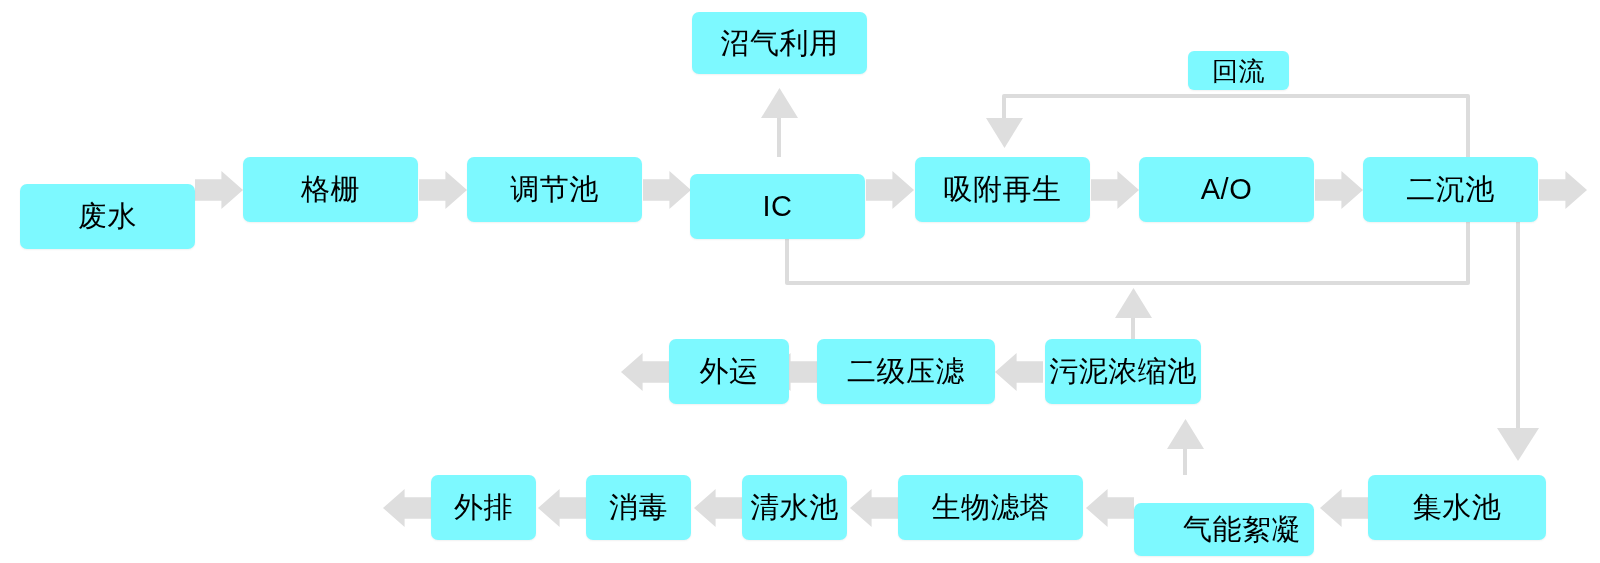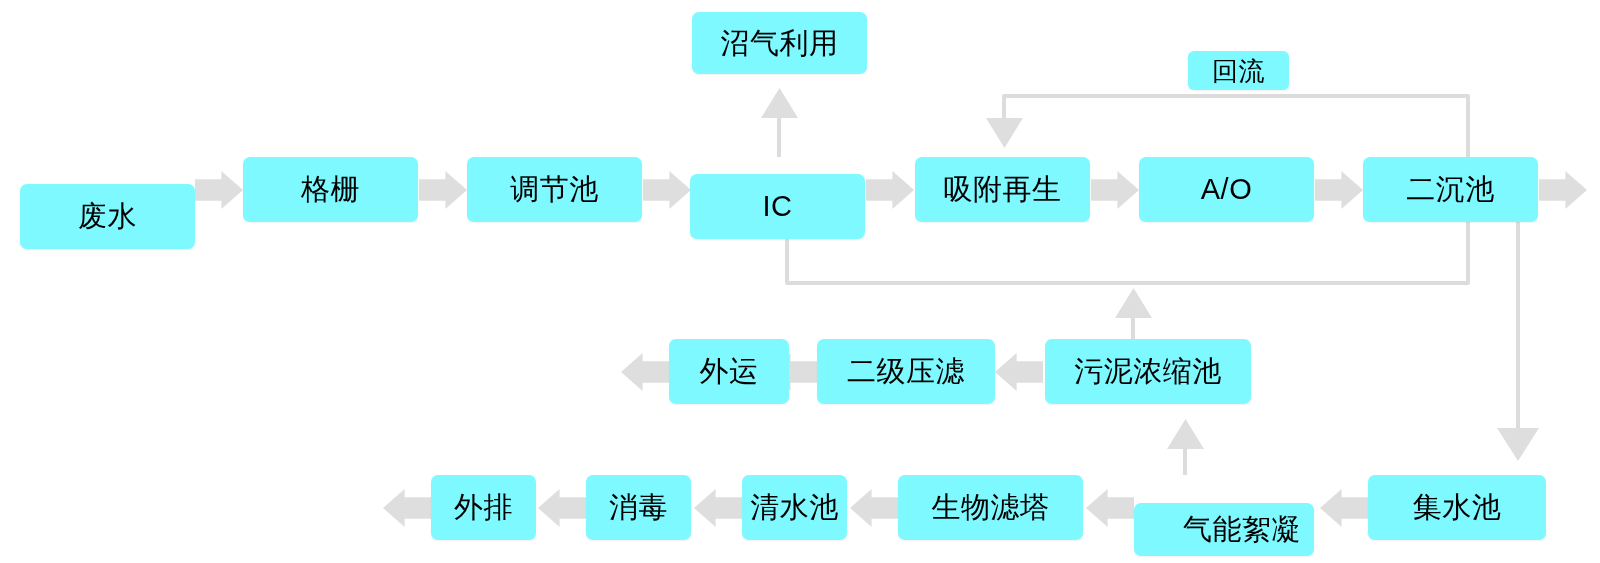--- a/index.html
+++ b/index.html
@@ -175,21 +175,21 @@
   <div class="node small" style="left:1188px;top:51px;width:101px;height:39px;">
     <span>回流</span>
   </div>
 
   <div class="node" style="left:669px;top:339px;width:120px;height:65px;">
     <span>外运</span>
   </div>
   <div class="node" style="left:817px;top:339px;width:178px;height:65px;">
     <span>二级压滤</span>
   </div>
-  <div class="node" style="left:1045px;top:339px;width:206px;height:65px;">
+  <div class="node" style="left:1045px;top:339px;width:156px;height:65px;">
     <span>污泥浓缩池</span>
   </div>
 
   <div class="node" style="left:431px;top:475px;width:105px;height:65px;">
     <span>外排</span>
   </div>
   <div class="node" style="left:586px;top:475px;width:105px;height:65px;justify-content:center;">
     <span>消毒</span>
   </div>
   <div class="node" style="left:742px;top:475px;width:105px;height:65px;justify-content:center;">

